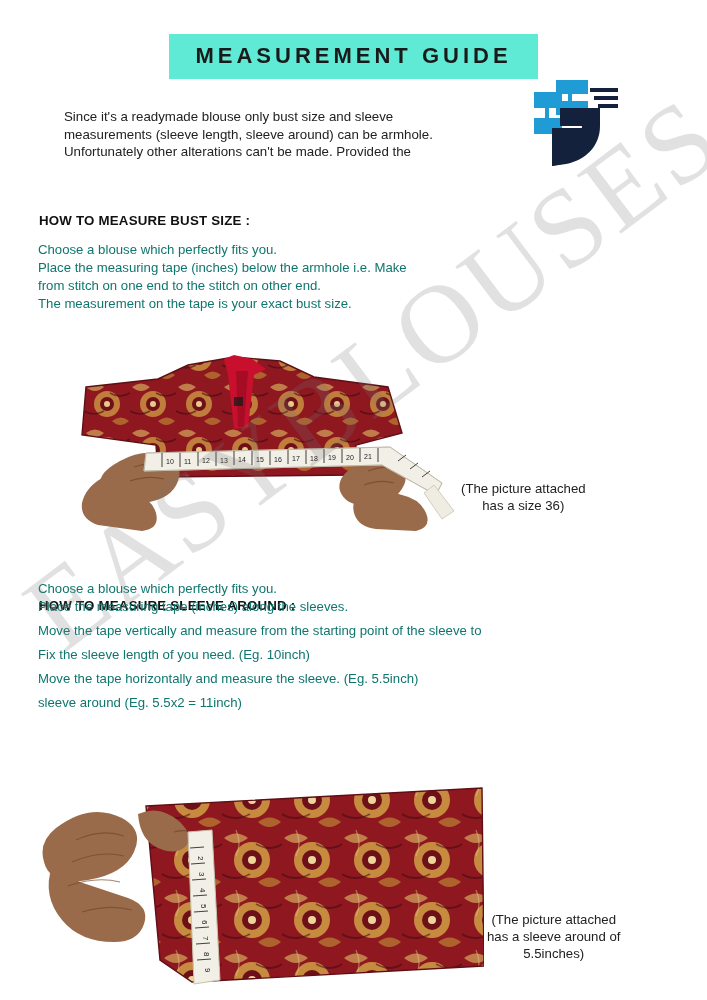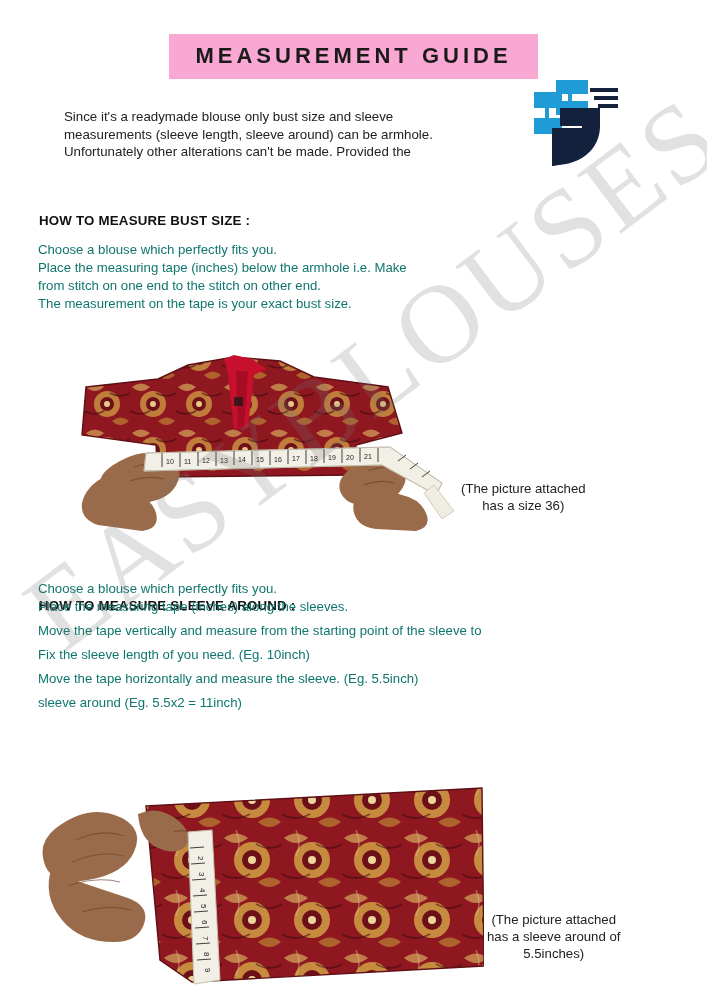--- a/index.html
+++ b/index.html
@@ -44,21 +44,21 @@
   
   .title-wrap {
     position: absolute;
     left: 0;
     top: 34px;
     width: 707px;
     text-align: center;
   }
   .title-box {
     display: inline-block;
-    background: #f9a8d4;
+    background: #5eead4;
     padding: 9px 26px 10px 26px;
   }
   .title-box .t {
     font-size: 22px;
     font-weight: bold;
     letter-spacing: 4px;
     color: #1a1a1a;
   }
 
   

